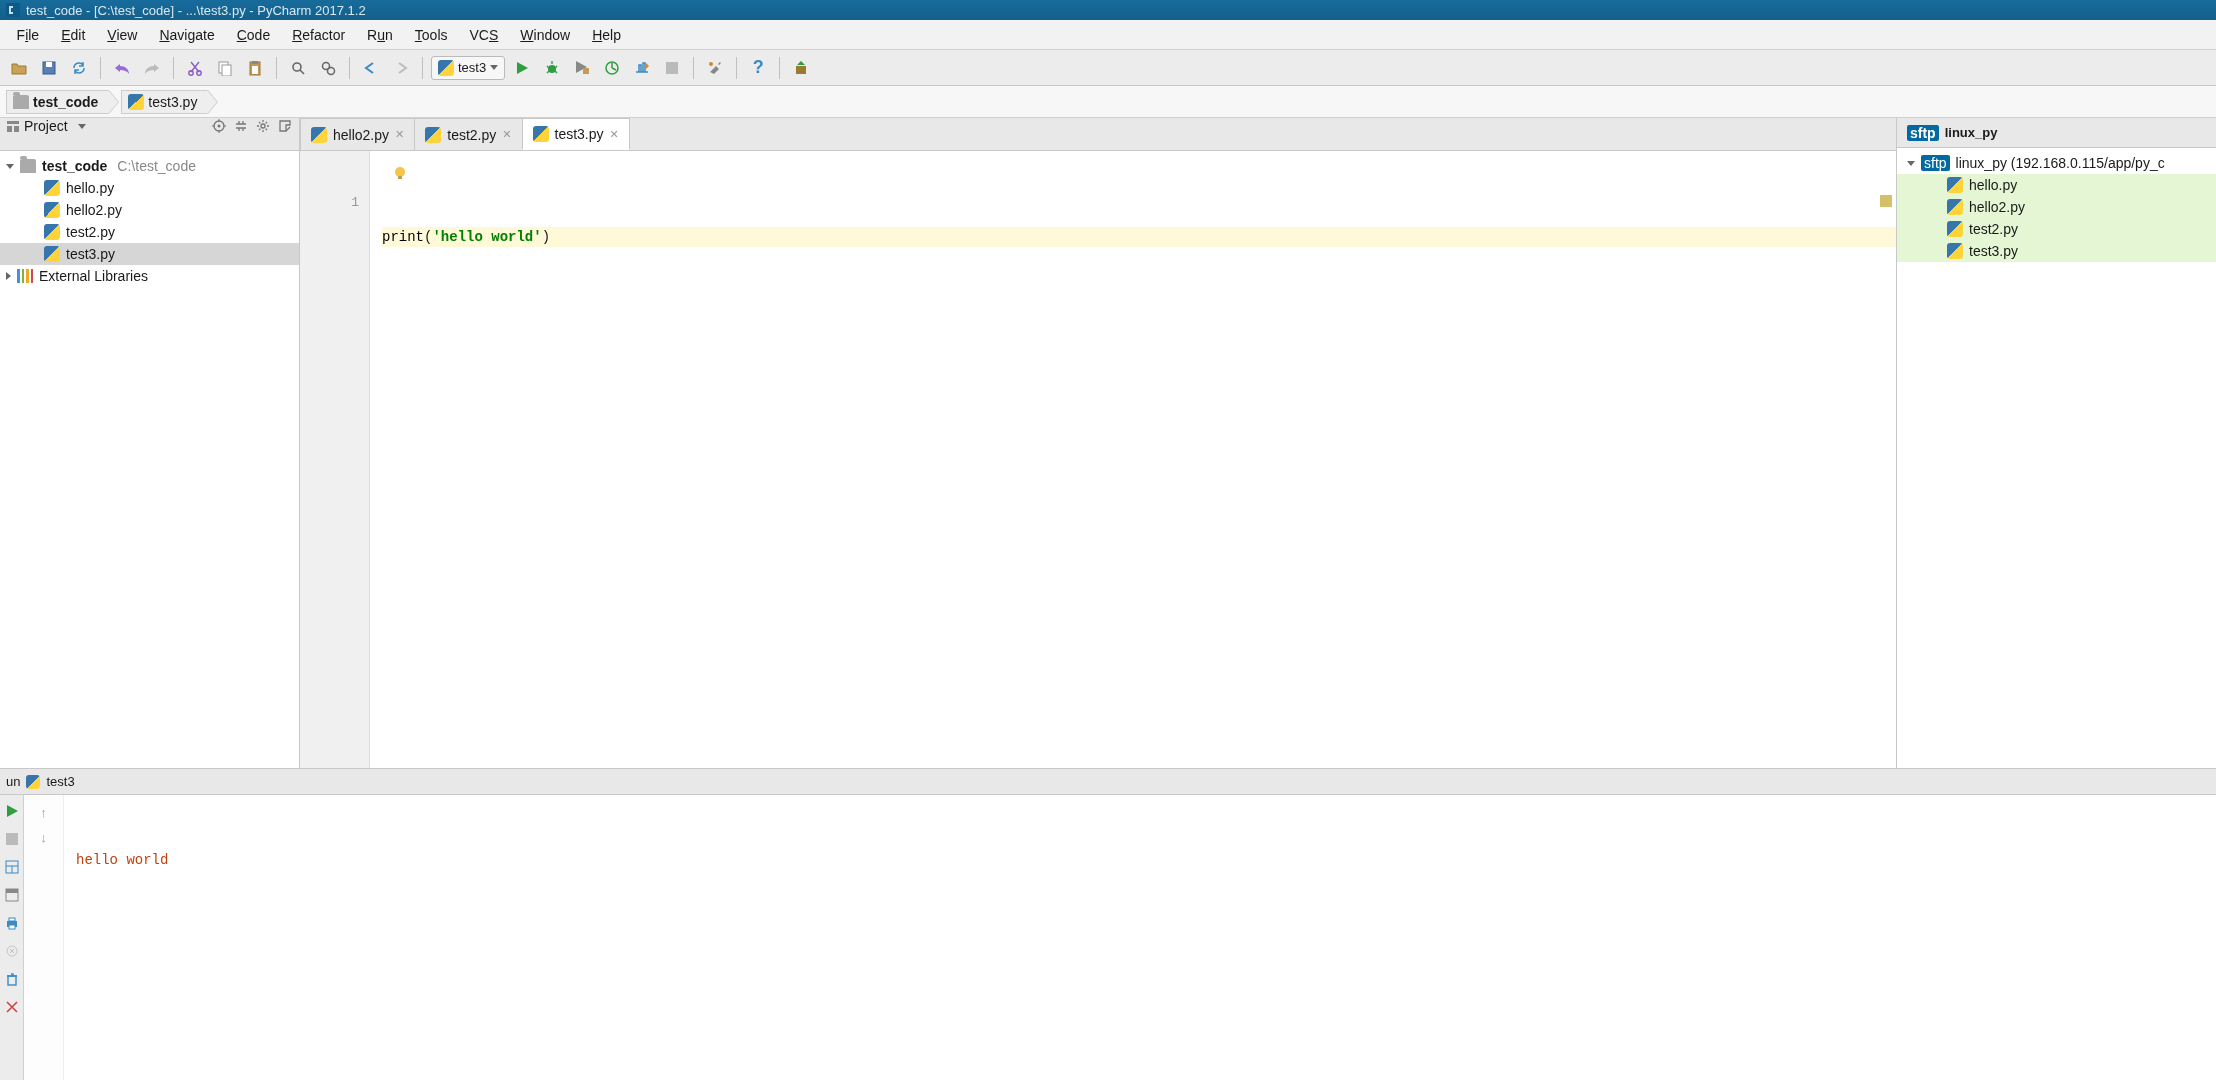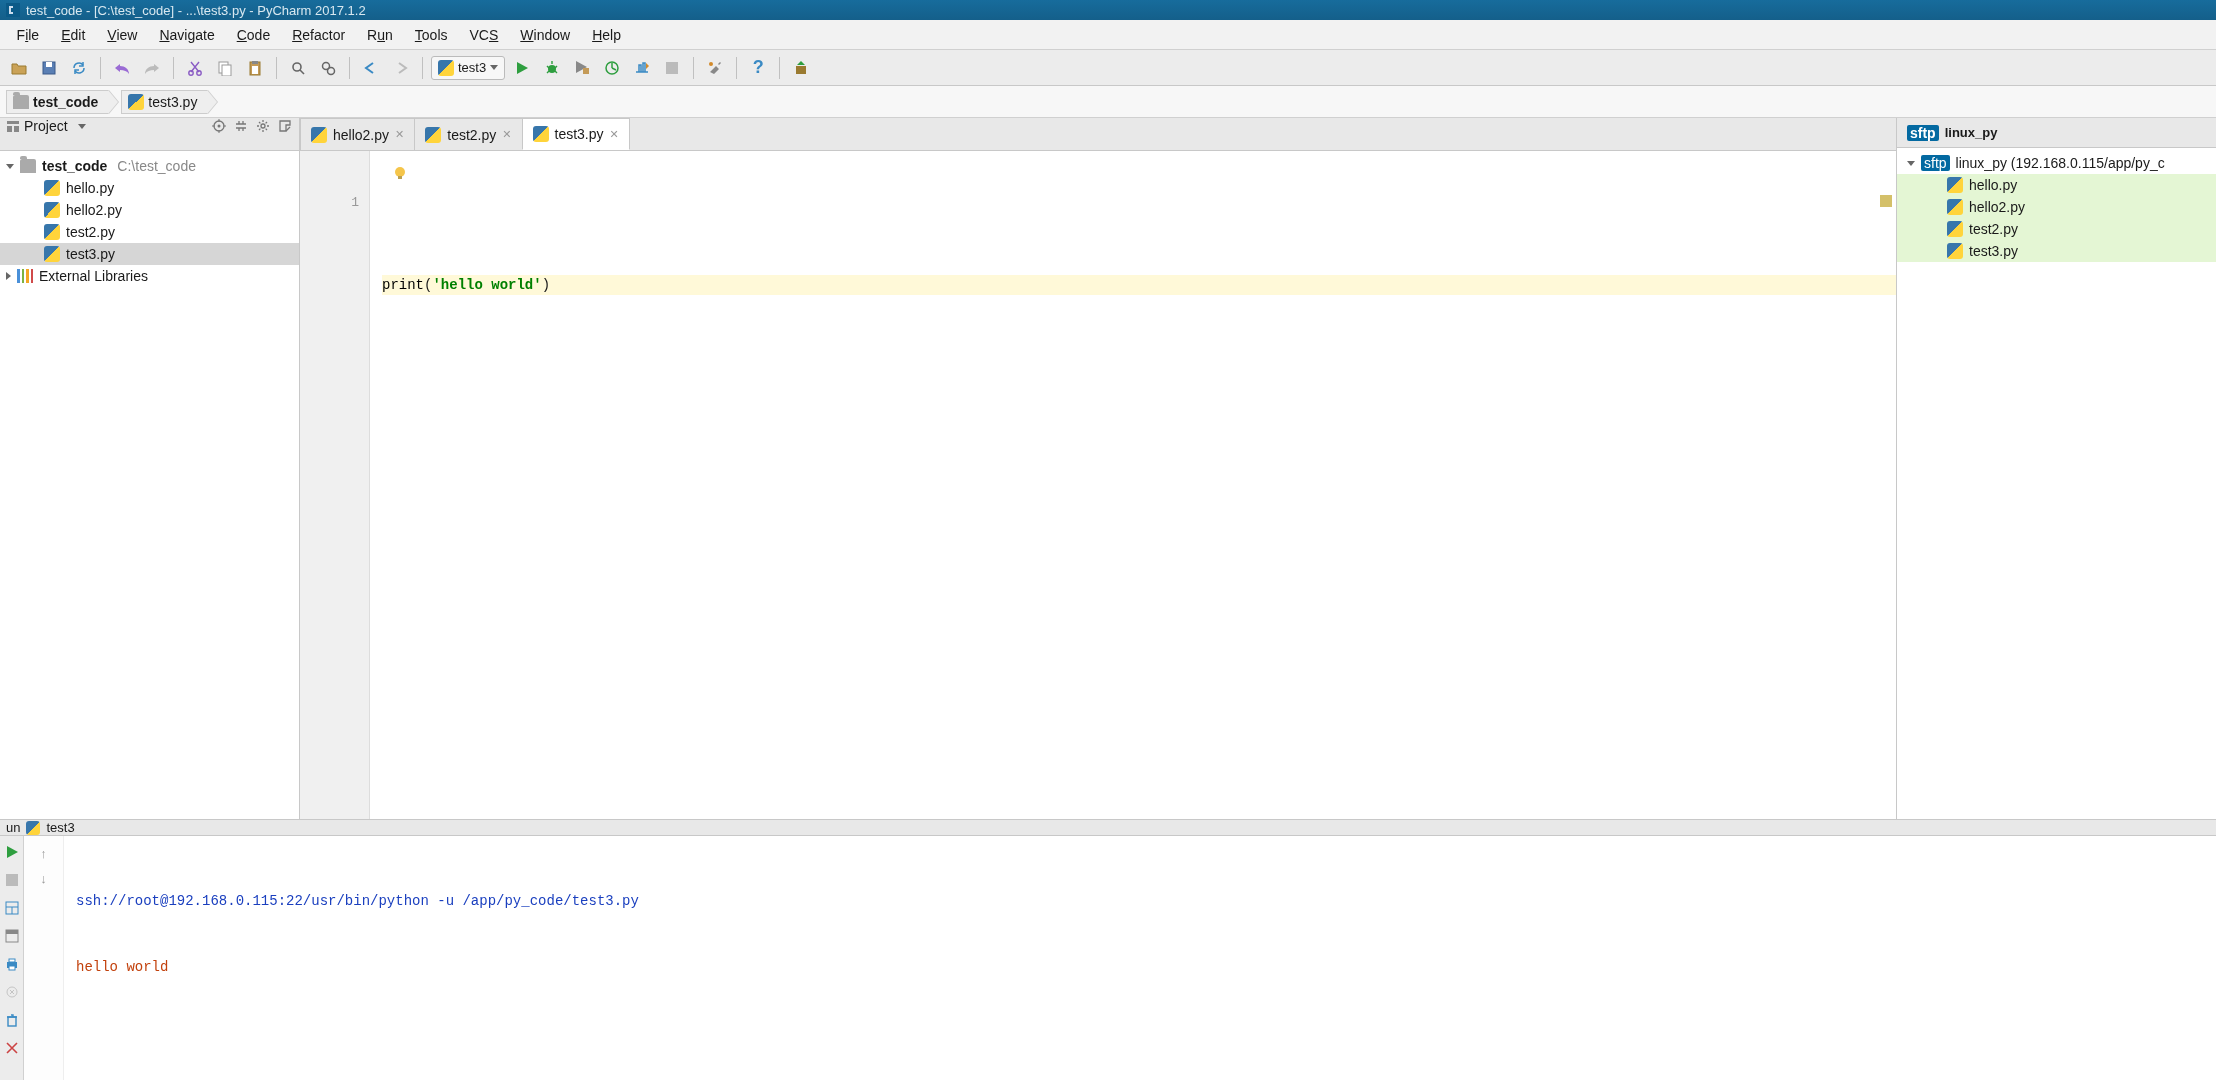--- a/index.html
+++ b/index.html
@@ -142,21 +142,21 @@
 }
 .bulb {
   position: absolute; left: 92px; top: 14px;
   width: 16px; height: 16px;
 }
 .code-area {
   flex: 1; padding: 44px 0 0 12px;
   font-family: "Courier New", monospace; font-size: 14px;
   white-space: pre; position: relative;
 }
-.code-line.hl { background: #fff9d8; margin-top: 48px; }
+.code-line.hl { background: #fff9d8; }
 .code-line { line-height: 20px; height: 20px; padding-right: 10px; }
 .kw-str { color: #008000; font-weight: bold; }
 .kw-fn { color: #000; }
 .right-marker {
   position: absolute; right: 4px; top: 44px; width: 12px; height: 12px;
   background: #d4c069;
 }
 
 .remote-panel {
   width: 320px; background: #fff; border-left: 1px solid #c8c8c8;
@@ -169,21 +169,21 @@
 .remote-host-row {
   height: 30px; background: #e8e8e8; border-bottom: 1px solid #c8c8c8;
   display: flex; align-items: center; gap: 6px; padding: 0 10px; font-weight: bold;
 }
 .remote-tree { flex: 1; overflow: auto; padding: 4px 0; font-size: 14px; }
 .remote-item { display: flex; align-items: center; gap: 6px; padding: 3px 8px; cursor: pointer; }
 .remote-item.root { padding-left: 10px; }
 .remote-item.child { padding-left: 50px; background: #e4f6d4; }
 
 .run-window {
-  height: 260px; background: #fff; display: flex; flex-direction: column;
+  height: 311px; background: #fff; display: flex; flex-direction: column;
 }
 .run-tab-bar {
   height: 26px; background: #e8e8e8; border-bottom: 1px solid #c8c8c8;
   display: flex; align-items: center; padding: 0 6px; gap: 6px;
   font-size: 13px;
 }
 .run-body { flex: 1; display: flex; }
 .run-left-gutter {
   width: 24px; background: #ececec; border-right: 1px solid #d0d0d0;
   display: flex; flex-direction: column; align-items: center; gap: 8px; padding: 6px 0;
@@ -595,18 +595,17 @@
           <svg width="12" height="12">
             <path d="M1 1l10 10M11 1L1 11" stroke="#c44" stroke-width="1.6"></path>
           </svg>
         </span>
     </div>
     <div class="run-nav-col">
       <span class="rn-btn">↑</span>
       <span class="rn-btn">↓</span>
     </div>
     <div class="run-console">
-      <div class="cons-cmd">ssh://root@192.168.0.115:22/usr/bin/python -u /app/py_code/test3.py</div>
       <div class="cons-out">hello world</div>
       <div>&nbsp;</div>
     </div>
   </div>
 </div>
 
 </body></html>

